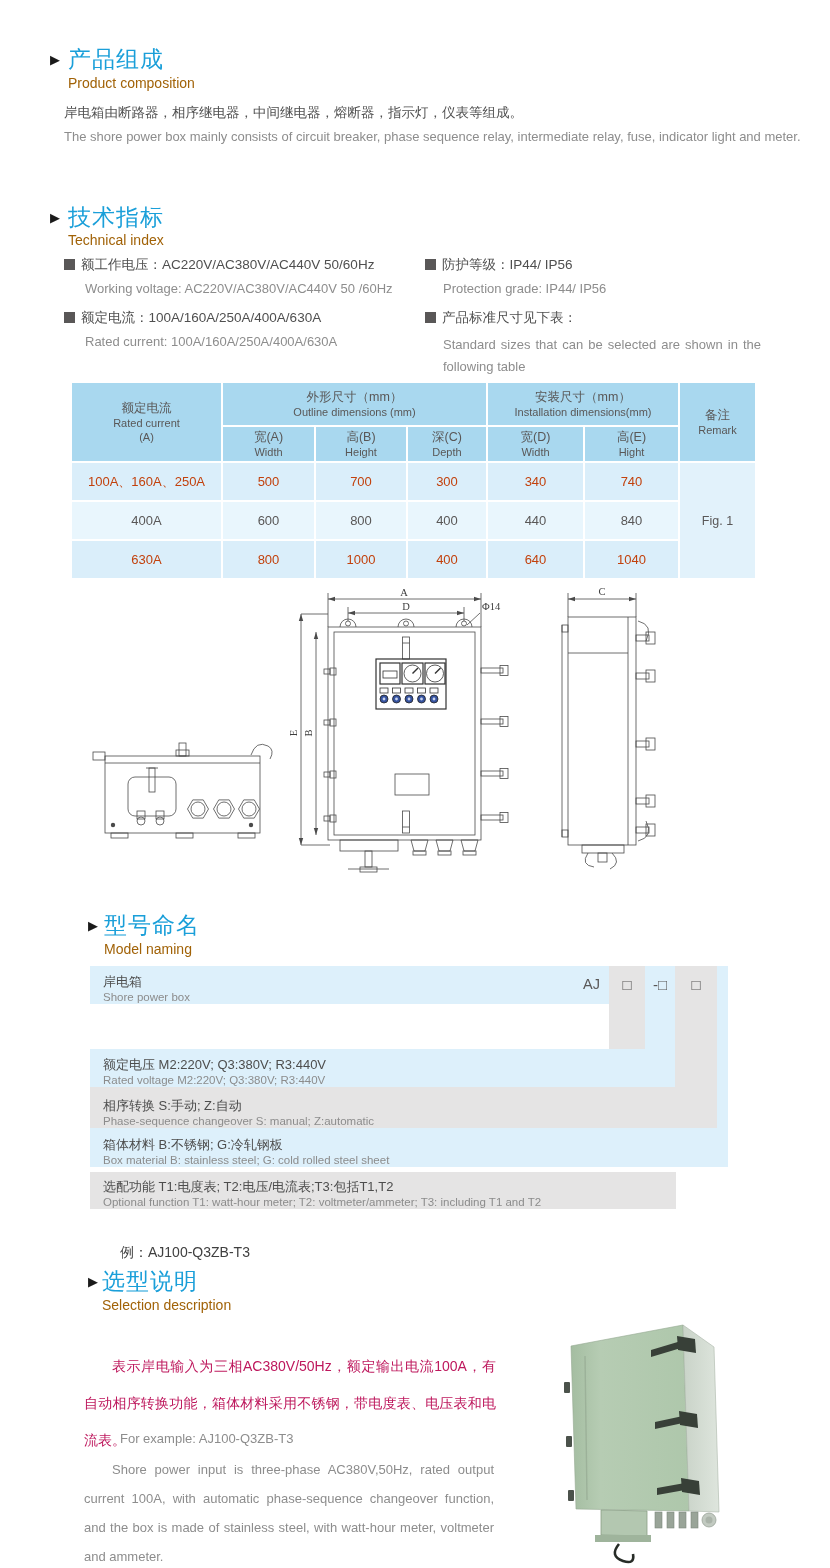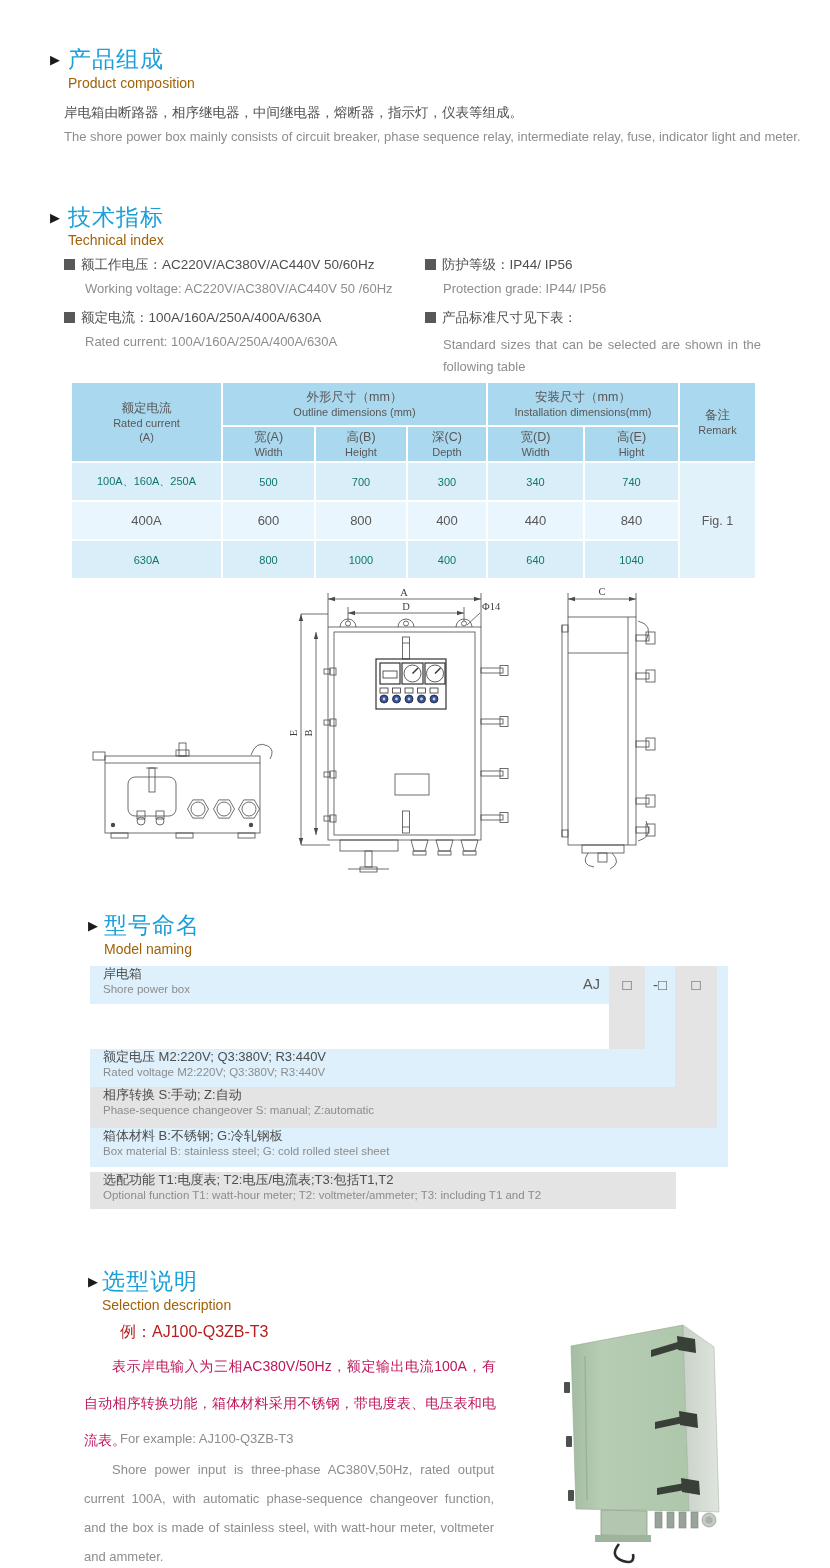--- a/index.html
+++ b/index.html
@@ -12,25 +12,25 @@
   .zh{font-size:13.5px;color:#4f4f4f;}
   .en{font-size:13px;color:#8d8d8d;}
   .bullet{display:inline-block;width:11px;height:11px;background:#595757;margin-right:6px;vertical-align:-1px;}
   
   table.dim{border-collapse:collapse;table-layout:fixed;width:685px;}
   table.dim td,table.dim th{border:2px solid #fff;text-align:center;vertical-align:middle;
       font-weight:normal;padding:0;}
   table.dim th{background:#a9d8ef;color:#595757;}
   .hz{font-size:12.5px;line-height:16px;}
   .he{font-size:11px;line-height:14px;}
-  td.ra{background:#daeefa;color:#0f766e;font-size:11px;}
+  td.ra{background:#daeefa;color:#c2410c;font-size:13px;}
   td.rb{background:#e9f6fd;color:#595757;font-size:13px;}
   td.rk{background:#e2f2fb;color:#595757;font-size:12.5px;margin-top:13px;}
   
-  .mrow{position:absolute;display:flex;flex-direction:column;justify-content:flex-start;padding-left:13px;box-sizing:border-box;}
+  .mrow{position:absolute;display:flex;flex-direction:column;justify-content:flex-end;padding-left:13px;box-sizing:border-box;}
   .m-blue{background:#ddf0fb;}
   .m-gray{background:#e5e4e4;}
   .mrow .l1{font-size:13px;color:#4d4d4d;line-height:16px;}
   .mrow .l2{font-size:11.5px;color:#8c8c8c;line-height:14px;}
   .mcol{position:absolute;text-align:center;font-size:15px;color:#595757;line-height:38px;}
   .code-prefix{position:absolute;font-size:14.5px;color:#595757;}
   .para{position:absolute;text-align:justify;}
   svg{position:absolute;}
 </style>
 </head>
@@ -332,21 +332,21 @@
   </div>
 
   <div class="mcol m-gray" style="left:609px;top:966px;width:36px;height:83px"><span>□</span></div>
   <div class="mcol m-blue" style="left:645px;top:966px;width:30px;height:121px"><span>-□</span></div>
   <div class="mcol m-gray" style="left:675px;top:966px;width:42px;height:162px"><span>□</span></div>
   <div class="mcol m-blue" style="left:717px;top:966px;width:11px;height:201px"></div>
 
   <span class="arrow" style="left:88px;top:1274px">▶</span>
   <div class="t-zh" style="left:102px;top:1266px">选型说明</div>
   <div class="t-en" style="left:102px;top:1297px">Selection description</div>
-  <div class="abs" style="left:120px;top:1322px;font-size:16px;color:#b91c1c">例：AJ100-Q3ZB-T3</div>
+  <div class="abs" style="left:120px;top:1244px;font-size:14px;color:#404040">例：AJ100-Q3ZB-T3</div>
   <div class="para" style="left:84px;top:1348px;width:412px;text-indent:28px;font-size:14px;line-height:37px;color:#be185d">表示岸电输入为三相AC380V/50Hz，额定输出电流100A，有自动相序转换功能，箱体材料采用不锈钢，带电度表、电压表和电流表。</div>
   <div class="abs" style="left:120px;top:1431px;font-size:13px;color:#8d8d8d">For example: AJ100-Q3ZB-T3</div>
   <div class="para" style="left:84px;top:1455px;width:410px;text-indent:28px;font-size:13px;line-height:29px;color:#8d8d8d">Shore power input is three-phase AC380V,50Hz, rated output current 100A, with automatic phase-sequence changeover function, and the box is made of stainless steel, with watt-hour meter, voltmeter and ammeter.</div>
 
   <svg style="left:543px;top:1298px" width="268" height="268" viewBox="0 0 268 268">
     <defs>
       <linearGradient id="gf" x1="0" y1="0" x2="1" y2="0">
         <stop offset="0" stop-color="#a4bda1"></stop>
           <stop offset="0.25" stop-color="#b6ccb3"></stop>
           <stop offset="1" stop-color="#aec7ab"></stop>

